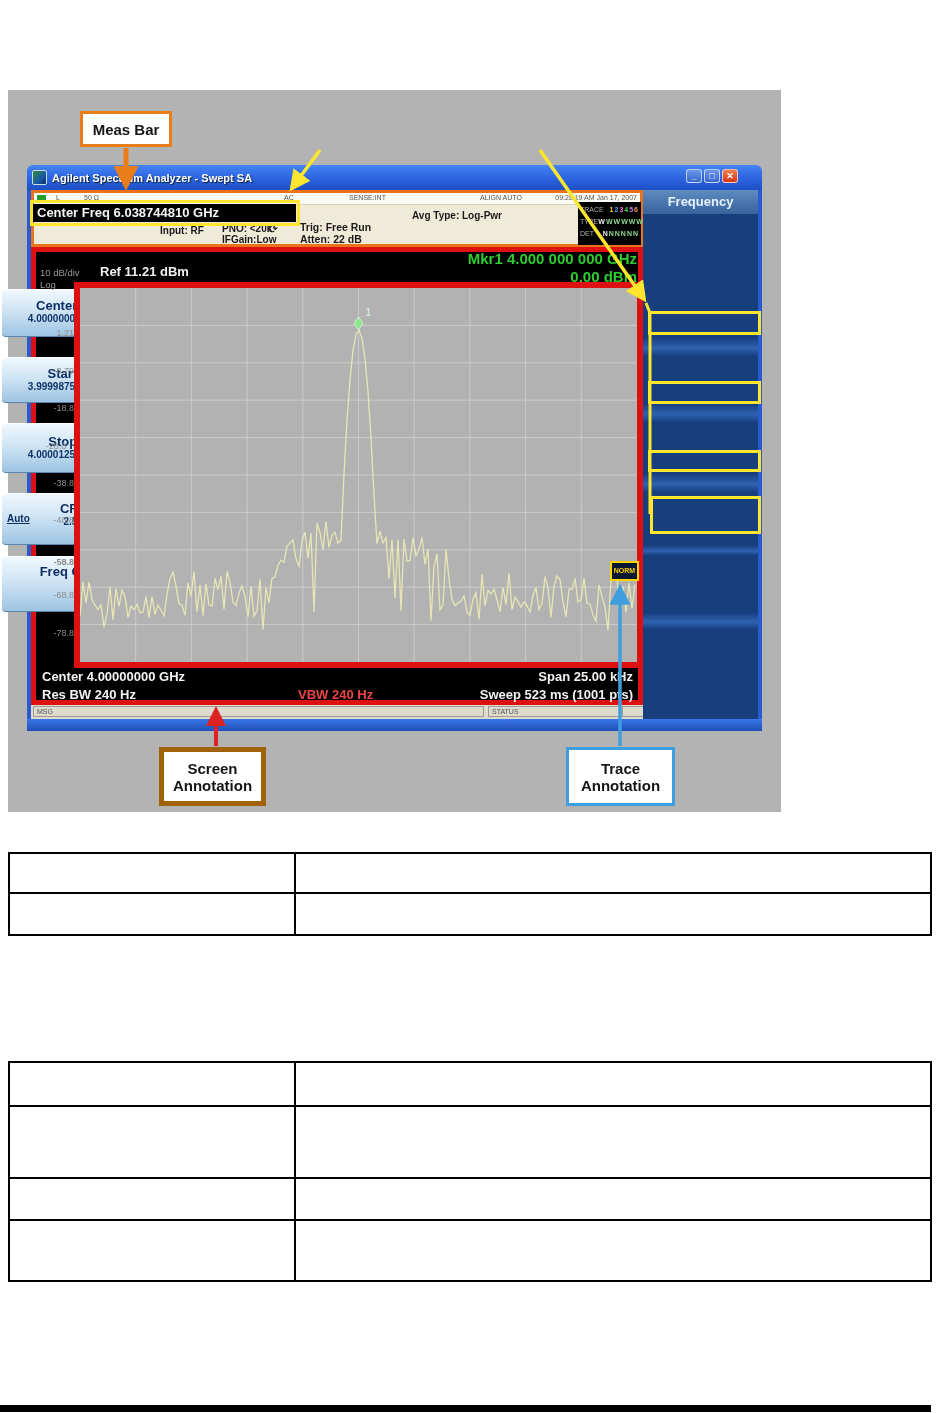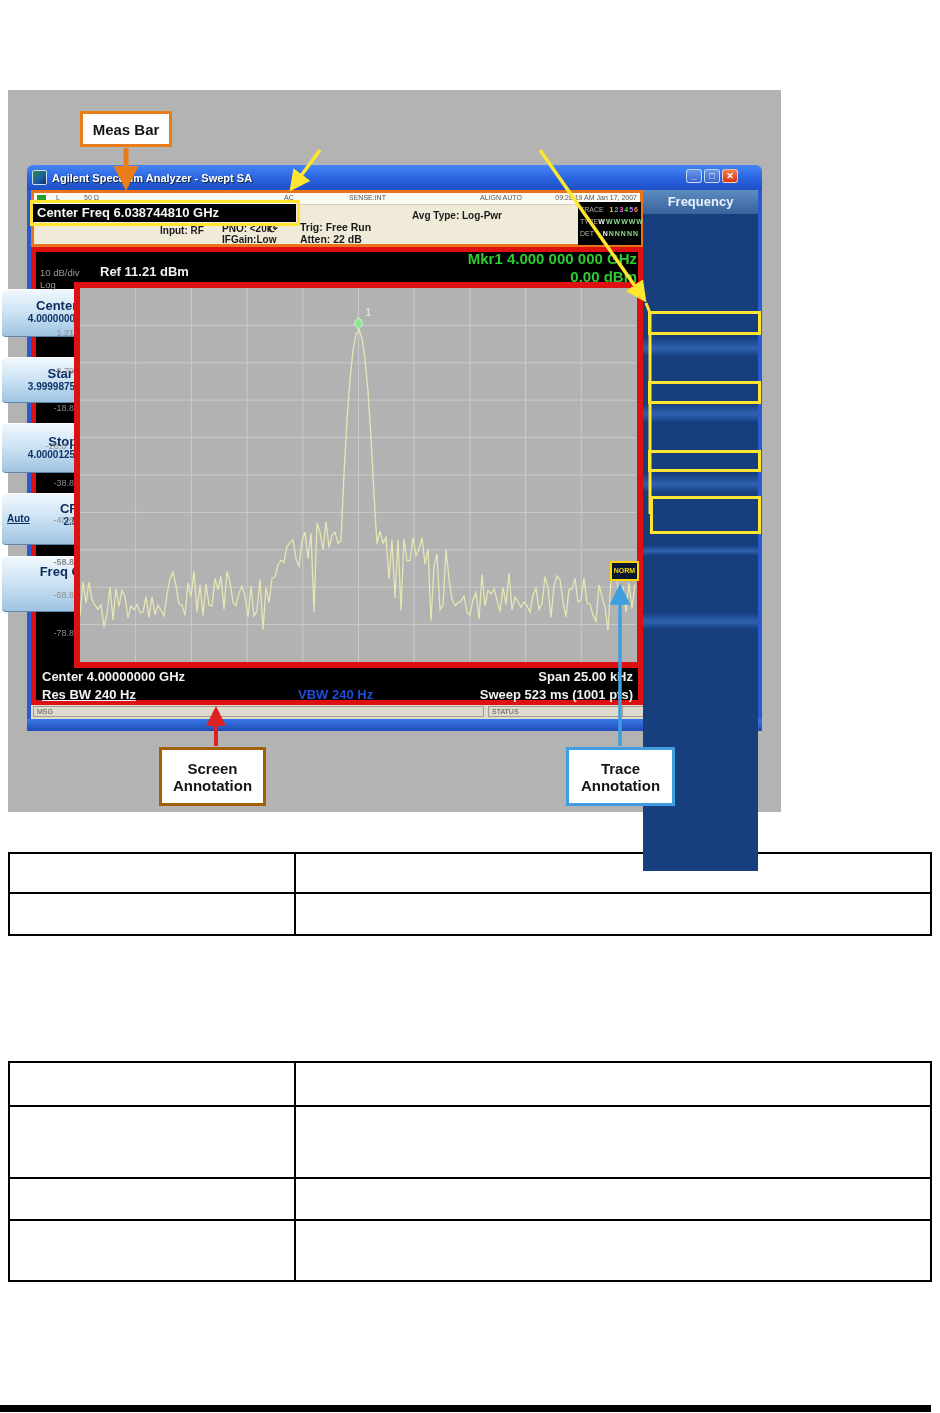--- a/index.html
+++ b/index.html
@@ -48,21 +48,21 @@
   .ylab{position:absolute;left:38px;width:36px;text-align:right;font-size:9px;color:#8d8d8d;z-index:11;margin-top:8px;}
   .scrtxt{position:absolute;white-space:nowrap;z-index:11;}
   .normbadge{position:absolute;left:610px;top:561px;width:29px;height:20px;background:#081830;
              border:2px solid #ffd400;box-sizing:border-box;color:#ffd400;font-size:7px;
              font-weight:bold;text-align:center;line-height:15px;z-index:30;}
   
   .msgstrip{left:31px;top:705px;width:727px;height:14px;background:#dedace;z-index:6;}
   .msgcell{position:absolute;top:1px;height:11px;border:1px solid #a09c90;background:#dedace;
            font-size:7px;color:#555;padding-left:3px;box-sizing:border-box;line-height:10px;}
   
-  .panel{left:643px;top:190px;width:115px;height:681px;background:#173f7e;z-index:6;}
+  .panel{left:643px;top:190px;width:115px;height:529px;background:#173f7e;z-index:6;}
   .pheader{position:absolute;left:0;top:0;width:100%;height:24px;text-align:center;
            background:linear-gradient(180deg,#5e8cc0,#36639c);color:#e8f2fc;font-weight:bold;
            font-size:13px;line-height:24px;}
   .skb{position:absolute;left:2px;width:113px;box-sizing:border-box;border-radius:4px 0 0 4px;
        background:linear-gradient(180deg,#f0f8fe 0%,#cfe4f4 45%,#9ec4e2 100%);
        border-top:1px solid #fff;border-bottom:1px solid #5a86ac;}
   .skl{font-weight:bold;font-size:13px;color:#0d2d62;text-align:right;padding-right:6px;}
   .skv{font-weight:bold;font-size:10px;color:#103468;text-align:right;padding-right:6px;}
   .sep{position:absolute;left:0;width:115px;background:linear-gradient(180deg,#153c7c,#2e62b0 55%,#153c7c);}
   .ybox{position:absolute;border:3px solid #ffe62e;box-sizing:border-box;z-index:55;}
@@ -171,22 +171,22 @@
   <span class="scrtxt" style="left:100px;top:264px;font-size:13px;font-weight:bold;color:#f0f0f0;">Ref 11.21 dBm</span>
   <span class="scrtxt" style="left:40px;top:279px;font-size:9.5px;color:#9a9a9a;">Log</span>
   <div class="scrtxt" style="right:303px;top:250px;text-align:right;font-size:15px;font-weight:bold;color:#2ecc2e;line-height:18px;">
     <div>Mkr1 4.000 000 000 GHz</div>
     <div>0.00 dBm</div>
   </div>
   <div class="normbadge">NORM</div>
 
   <span class="scrtxt" style="left:42px;top:669px;font-size:13px;font-weight:bold;color:#f2f2f2;">Center 4.00000000 GHz</span>
   <span class="scrtxt" style="right:307px;top:669px;font-size:13px;font-weight:bold;color:#f2f2f2;">Span 25.00 kHz</span>
-  <span class="scrtxt" style="left:42px;top:687px;font-size:13px;font-weight:bold;color:#f2f2f2;text-decoration:underline;">Res BW 240 Hz</span>
-  <span class="scrtxt" style="left:298px;top:687px;font-size:13px;font-weight:bold;color:#1d4ed8;">VBW 240 Hz</span>
+  <span class="scrtxt" style="left:42px;top:687px;font-size:13px;font-weight:bold;color:#f2f2f2;">Res BW 240 Hz</span>
+  <span class="scrtxt" style="left:298px;top:687px;font-size:13px;font-weight:bold;color:#ef4444;">VBW 240 Hz</span>
   <span class="scrtxt" style="right:307px;top:687px;font-size:13px;font-weight:bold;color:#f2f2f2;">Sweep  523 ms (1001 pts)</span>
 
   <div class="abs msgstrip">
     <span class="msgcell" style="left:2px;width:451px;">MSG</span>
     <span class="msgcell" style="left:457px;width:132px;">STATUS</span>
     <span class="msgcell" style="left:591px;width:134px;"></span>
   </div>
 
   <div class="abs panel">
     <div class="pheader">Frequency</div>
@@ -244,21 +244,21 @@
     <line x1="320" y1="150" x2="292" y2="188" stroke="#ffe62e" stroke-width="3.5" marker-end="url(#ah-y)"></line>
     <line x1="540" y1="150" x2="644" y2="299" stroke="#ffe62e" stroke-width="3.5" marker-end="url(#ah-y)"></line>
     <polyline points="646,303 650,313 650,514" fill="none" stroke="#ffe62e" stroke-width="3"></polyline>
     <line x1="216" y1="746" x2="216" y2="710" stroke="#dd2222" stroke-width="4" marker-end="url(#ah-r)"></line>
     <line x1="620" y1="746" x2="620" y2="588" stroke="#3e9ede" stroke-width="3.5" marker-end="url(#ah-b)"></line>
   </svg>
 
   <div class="cbox" style="left:80px;top:111px;width:92px;height:36px;border:3px solid #e87d1a;">
     <span>Meas Bar</span>
   </div>
-  <div class="cbox" style="left:159px;top:747px;width:107px;height:59px;border:3px solid #a16207;">
+  <div class="cbox" style="left:159px;top:747px;width:107px;height:59px;border:5px solid #a16207;">
     <span>Screen</span>
     <span>Annotation</span>
   </div>
   <div class="cbox" style="left:566px;top:747px;width:109px;height:59px;border:3px solid #3e9ede;">
     <span>Trace</span>
     <span>Annotation</span>
   </div>
 
   <div class="tbl" style="top:852px;">
     <div class="trow2" style="height:38px;">

